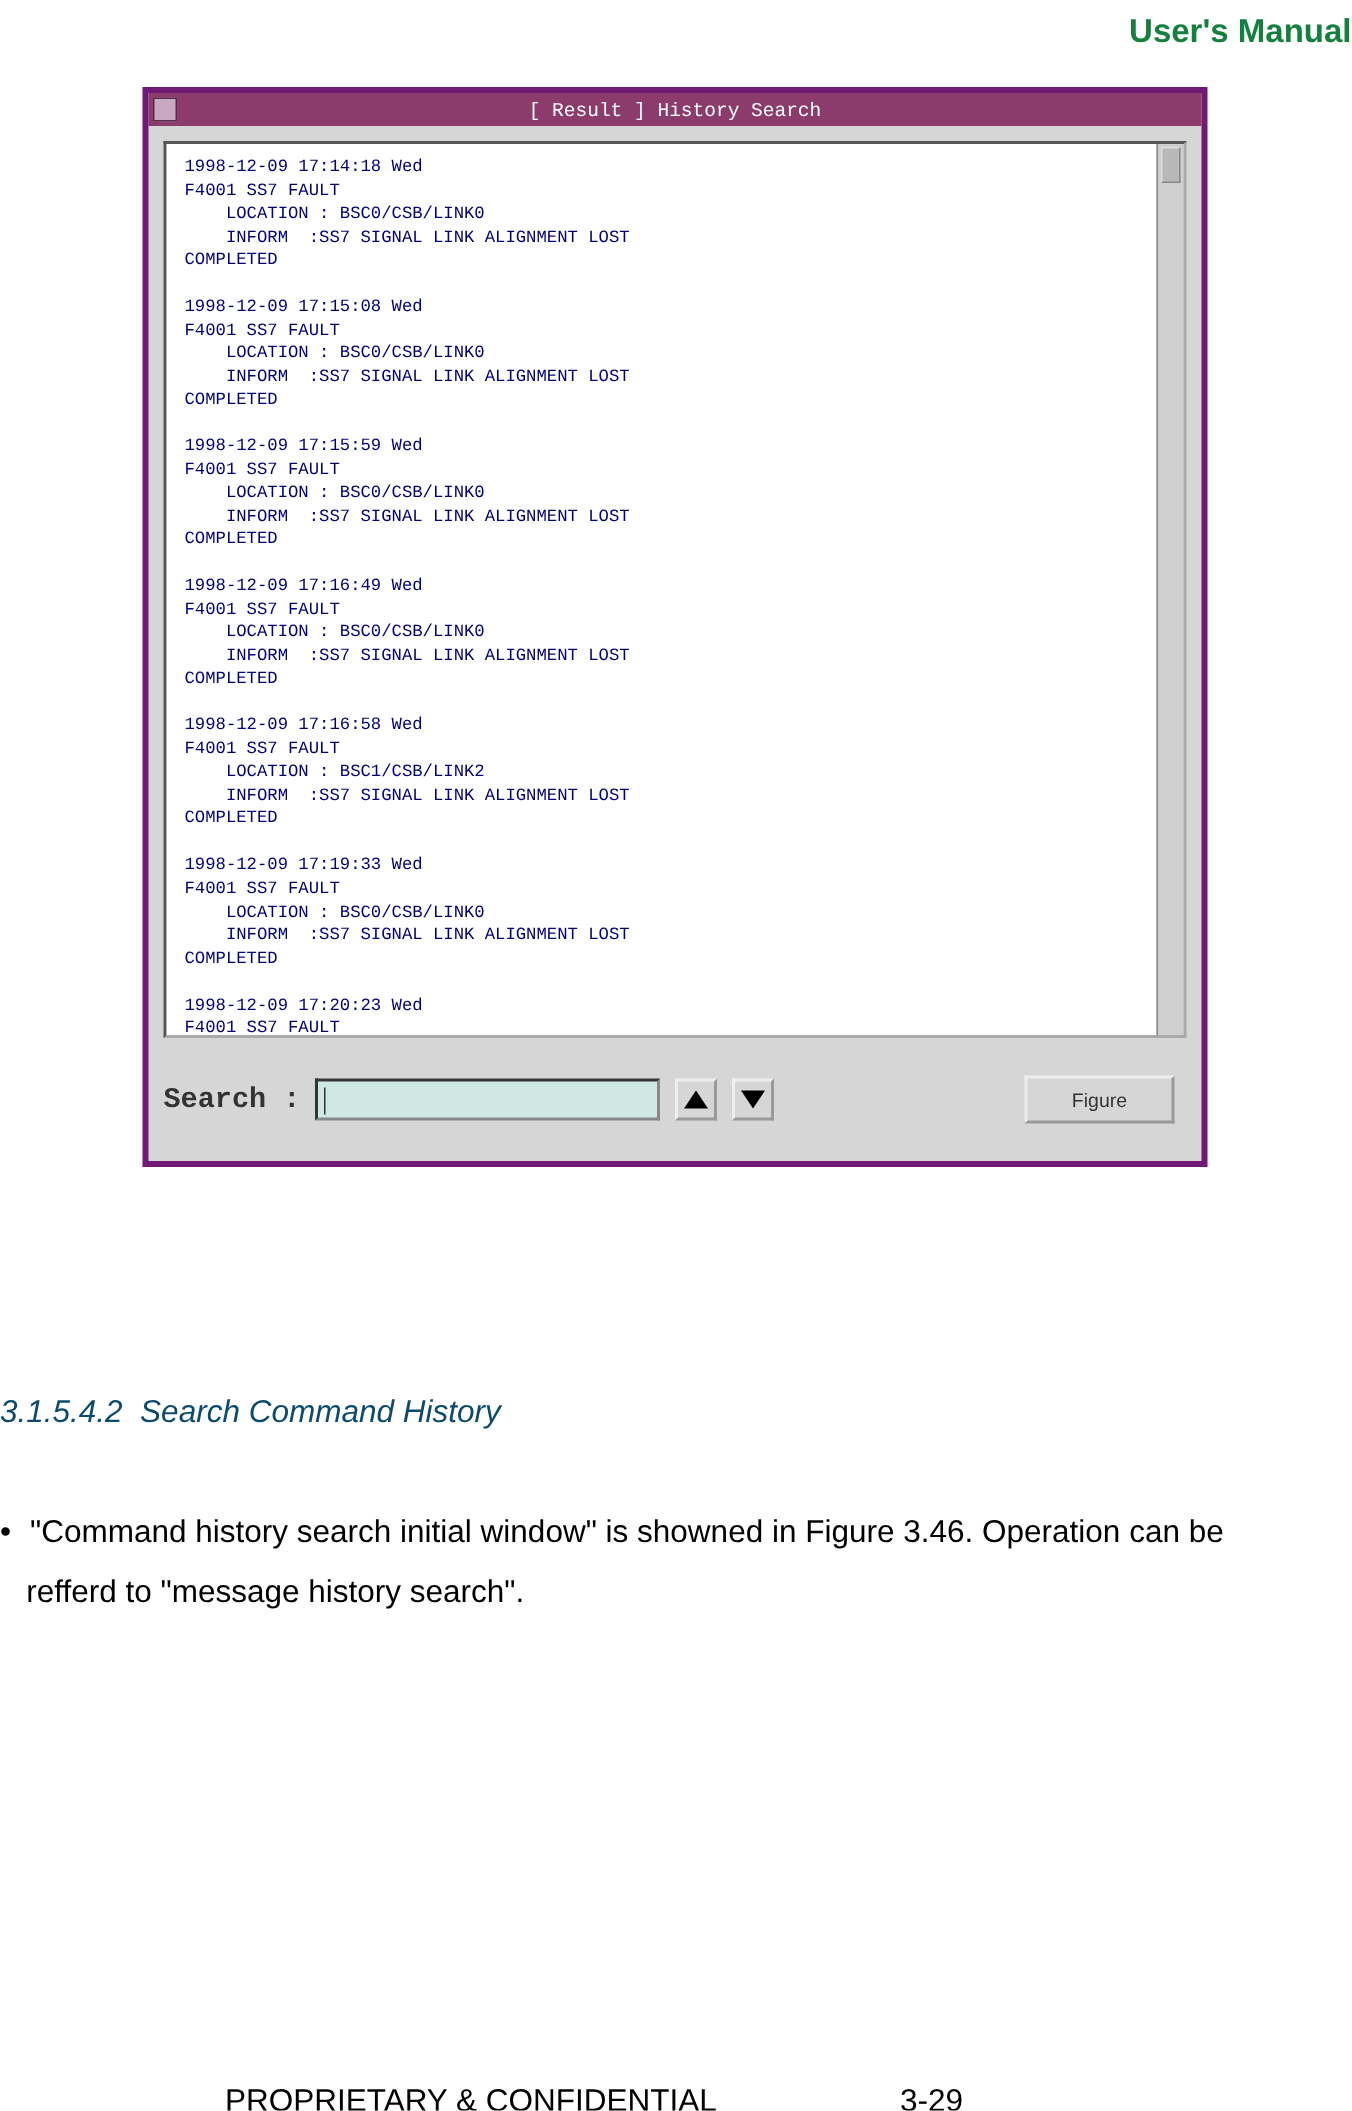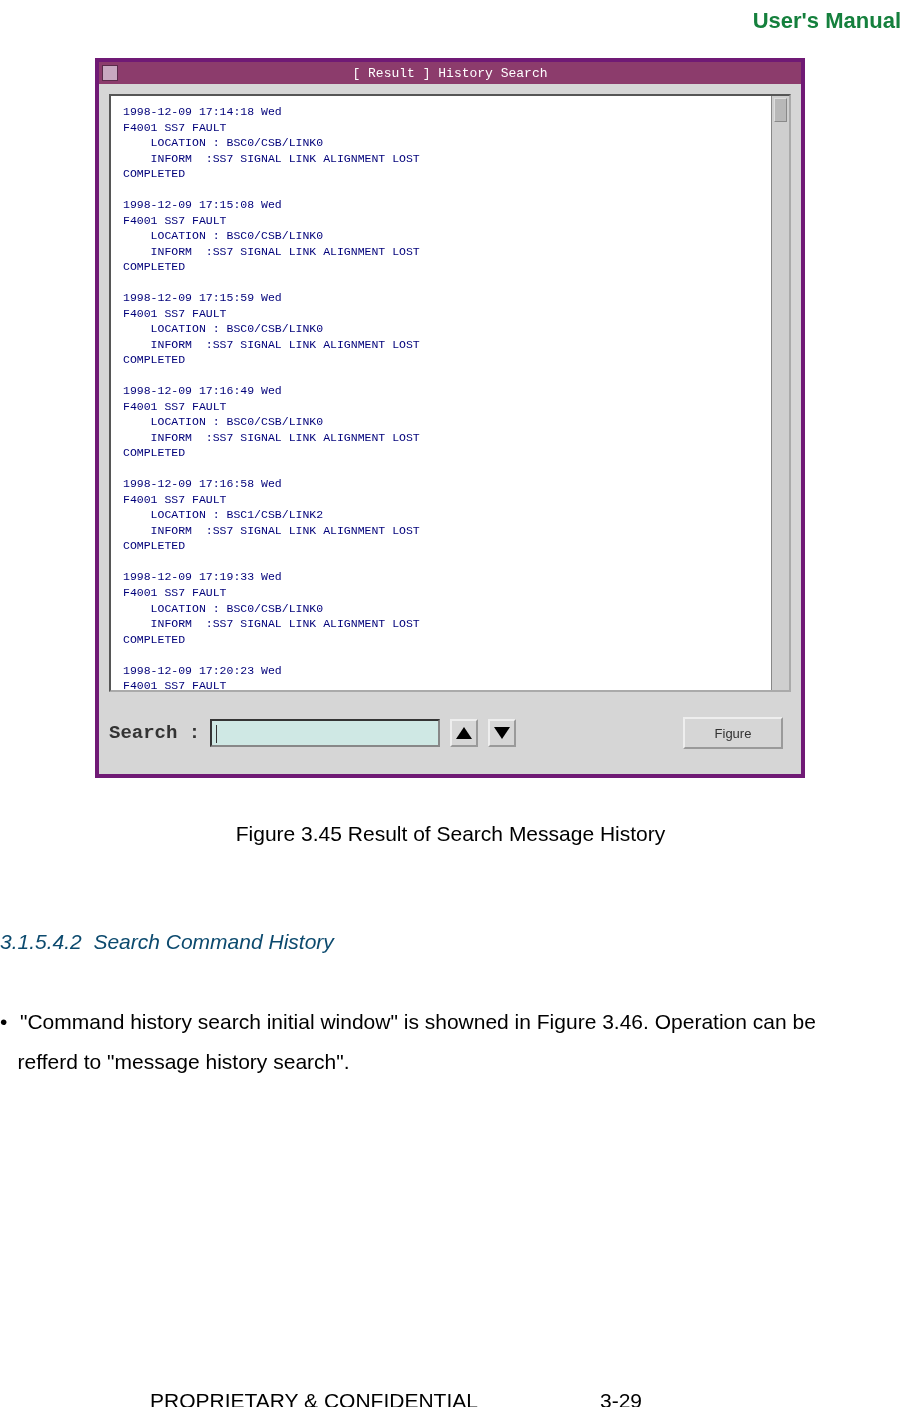--- a/index.html
+++ b/index.html
@@ -315,21 +315,20 @@
         </div>
         <div class="nav-btn">
           <div class="tri-down"></div>
         </div>
         <div class="spacer"></div>
         <div class="close-btn">Figure</div>
       </div>
     </div>
   </div>
 
-  <div class="figure-caption">Figure 3.45 Result of Search Message History</div>
 
   <div class="section-heading">
     <span>3.1.5.4.2</span>&nbsp;&nbsp;<span>Search Command History</span>
   </div>
 
   <div class="body-text">
     <span class="bullet">•</span><span>"Command history search initial window" is showned in Figure 3.46. Operation can be</span><br>
     &nbsp;&nbsp;&nbsp;<span>refferd to "message history search".</span>
   </div>
 

